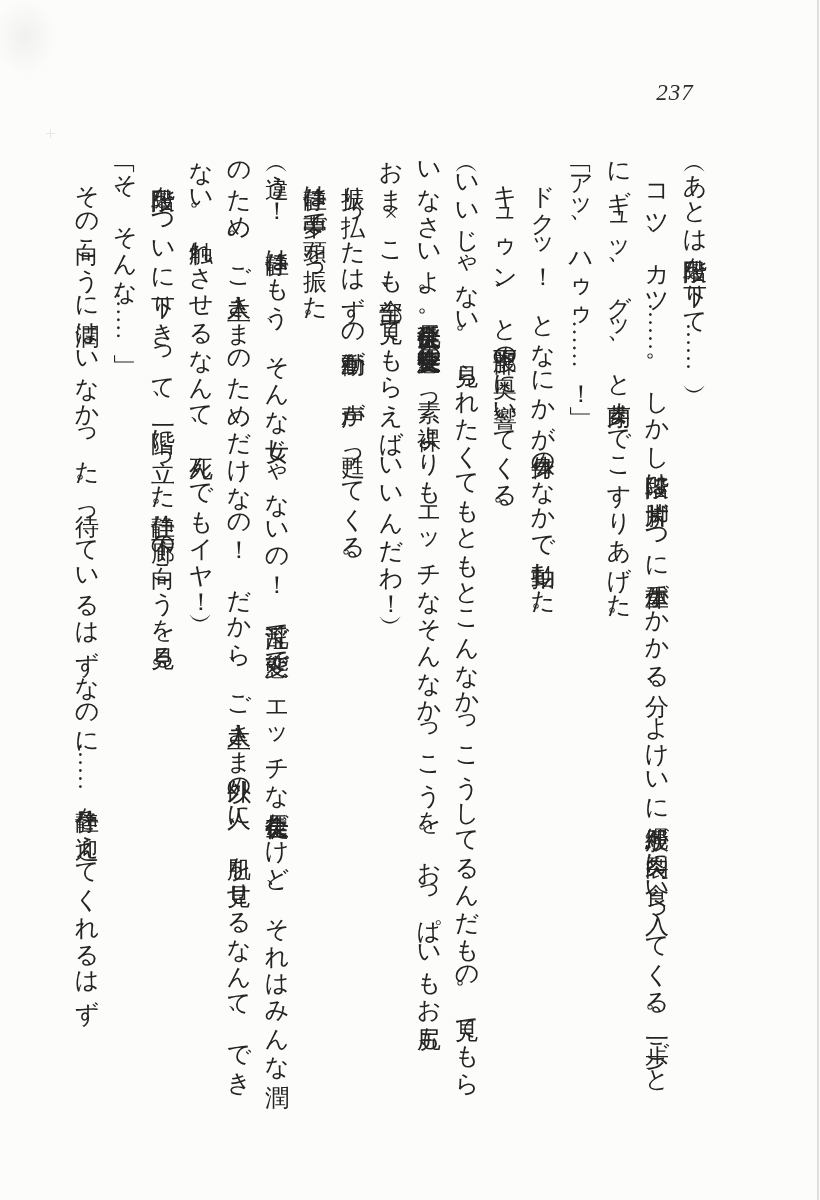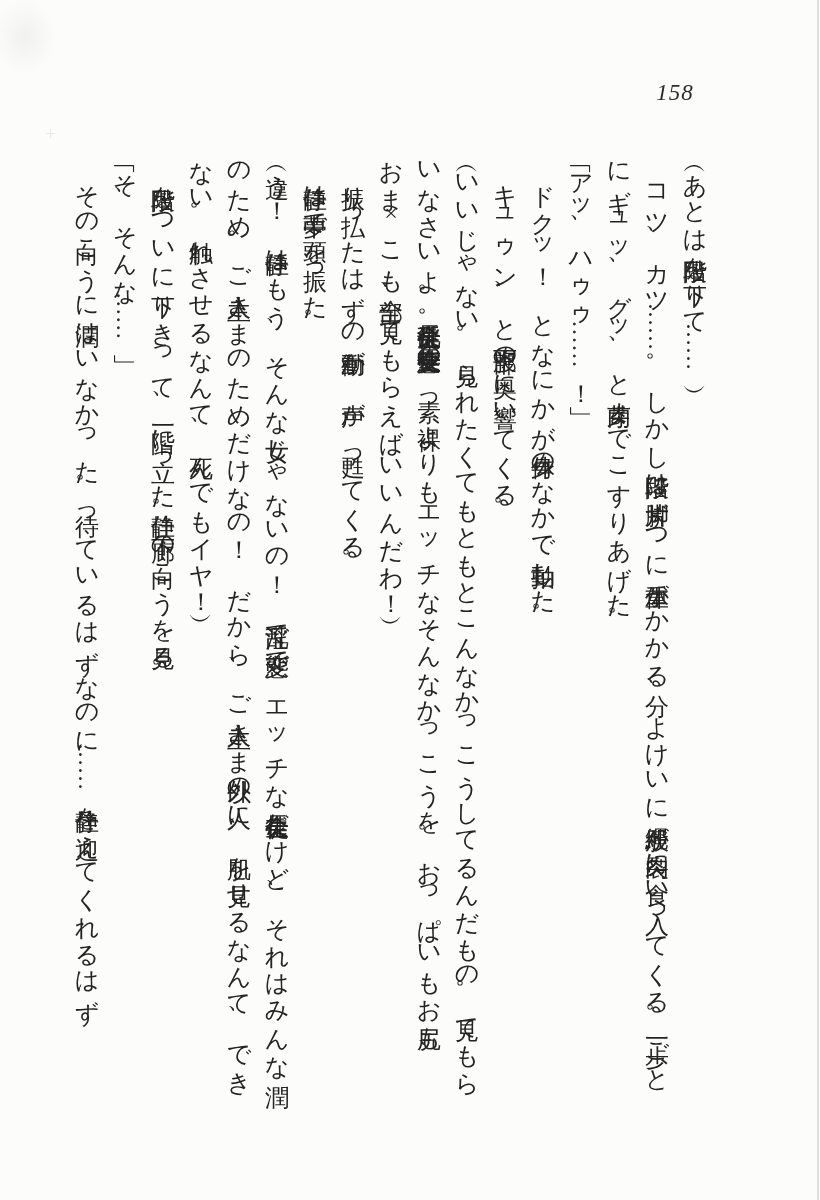--- a/index.html
+++ b/index.html
@@ -77,21 +77,21 @@
     height: 110px;
     background: radial-gradient(closest-side, rgba(190,190,185,0.18), rgba(190,190,185,0) 70%);
   }
 </style>
 </head>
 <body>
 
 <div class="book-page">
   <div class="scan-smudge"></div>
   <div class="scan-speck-cross"></div>
-  <div class="page-number">158</div>
+  <div class="page-number">237</div>
   <div class="body-text">
       <p class="indent-half">（あとは階段を下りて……）</p>
       <p class="indent-full">コツ、カツ……。しかし階段は片脚ずつに体重がかかる分、よけいに股縄が肉裂に食い入ってくる。一歩ごとにギュッ、グッ、と肉芽までこすりあげた。</p>
       <p class="indent-half">「アッ、ハゥゥ……！」</p>
       <p class="indent-full">ドクッ！　となにかが身体のなかで拍動した。</p>
       <p class="indent-full">キュゥン、と下腹部の奥に響いてくる。</p>
       <p class="indent-half">（いいじゃない。見られたくてもともとこんなかっこうしてるんだもの。見てもらいなさいよ。淫乱生徒会長。変態生徒会長の、素っ裸よりもエッチなそんなかっこうを。おっぱいもお尻も、おま×こも全部、見てもらえばいいんだわ！）</p>
       <p class="indent-full">振り払ったはずの衝動が、声が、甦ってくる。</p>
       <p class="indent-full">静佳は夢中で頭を振った。</p>
       <p class="indent-half">（違う！　静佳はもう、そんな女じゃないの！　淫乱で変態で、エッチな生徒会長だけど、それはみんな潤のため。ご主人さまのためだけなの！　だから、ご主人さま以外の人に、肌を見せるなんて、できない。触れさせるなんて、死んでもイヤ！）</p>

